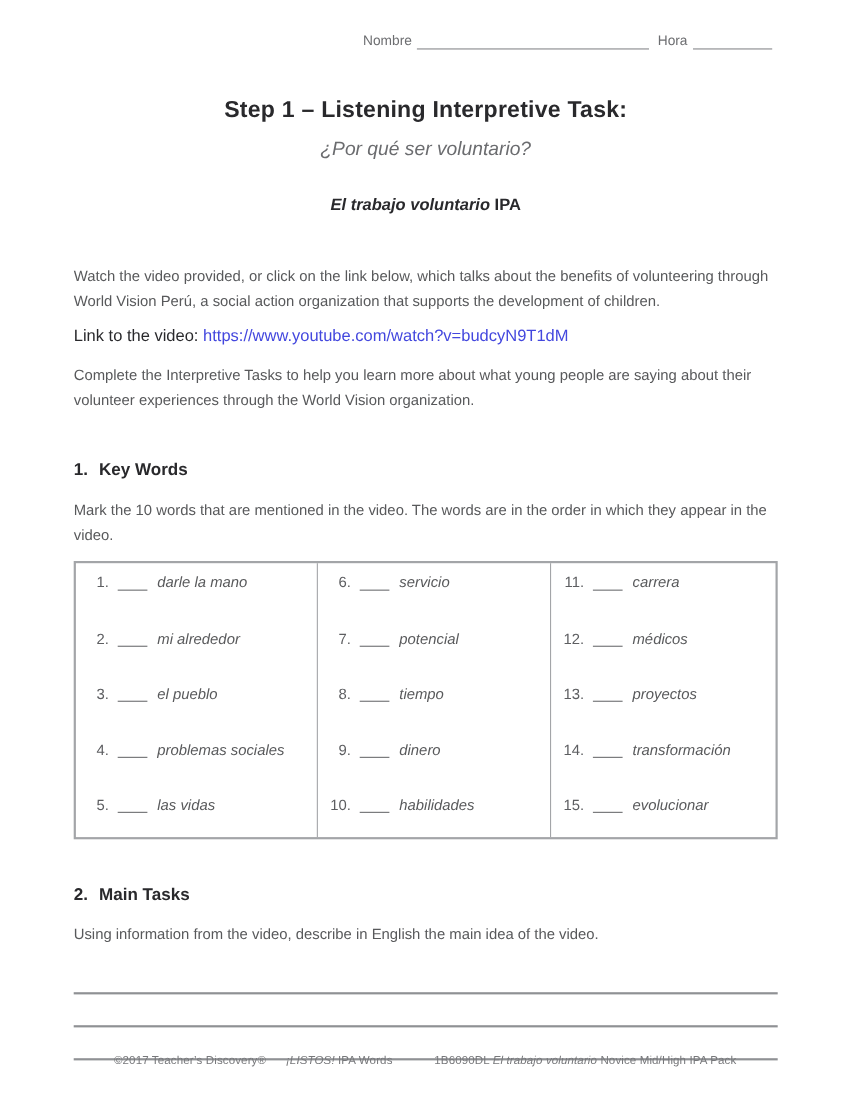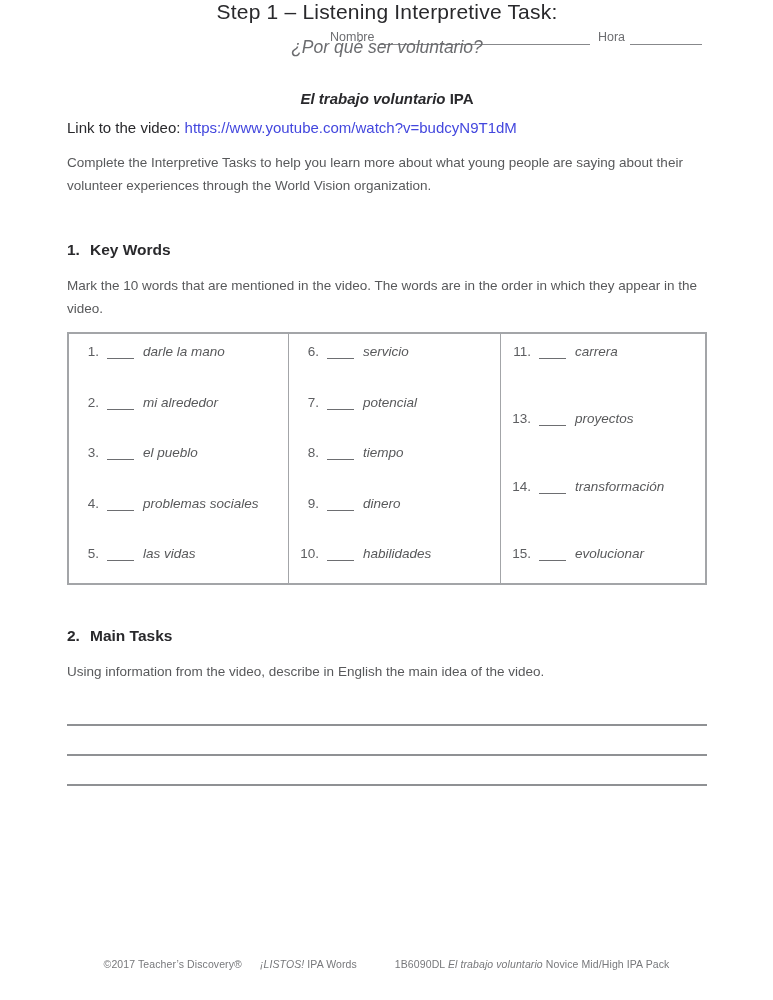--- a/index.html
+++ b/index.html
@@ -34,23 +34,24 @@
   .hora-line { width: 72px; margin-left: 5px; }
 
   
   .content {
     position: absolute;
     top: 0; left: 67px;
     width: 640px;
   }
 
   .title-step {
+    margin-top: 88px;
     text-align: center;
     font-size: 21px;
-    font-weight: normal;
+    font-weight: bold;
     color: #29292c;
     letter-spacing: 0.2px;
   }
   .title-sub {
     margin-top: 13px;
     text-align: center;
     font-size: 17.5px;
     font-style: italic;
     color: #6b6c6f;
   }
@@ -156,20 +157,21 @@
     <span class="lbl">Hora</span>
     <span class="fill-line hora-line"></span>
   </div>
 
   <div class="content">
 
     <div class="title-step">Step 1 – Listening Interpretive Task:</div>
     <div class="title-sub">¿Por qué ser voluntario?</div>
     <div class="title-ipa"><span class="it">El trabajo voluntario</span><span> IPA</span></div>
 
+    <div class="para para1">Watch the video provided, or click on the link below, which talks about the benefits of volunteering through World Vision Perú, a social action organization that supports the development of children.</div>
 
     <div class="link-line">
       <span class="link-label">Link to the video: </span><a class="link-url">https://www.youtube.com/watch?v=budcyN9T1dM</a>
     </div>
 
     <div class="para para2">Complete the Interpretive Tasks to help you learn more about what young people are saying about their volunteer experiences through the World Vision organization.</div>
 
     <div class="section-head sec1">
       <span class="sec-num">1.</span>
       <span>Key Words</span>
@@ -231,20 +233,25 @@
             <span class="kw-word">habilidades</span>
           </div>
       </div>
       <div class="kw-col kw-col-3">
         <div class="kw-item">
             <span class="kw-num">11.</span>
             <span class="kw-blank"></span>
             <span class="kw-word">carrera</span>
           </div>
         <div class="kw-item">
+            <span class="kw-num">12.</span>
+            <span class="kw-blank"></span>
+            <span class="kw-word">médicos</span>
+          </div>
+        <div class="kw-item">
             <span class="kw-num">13.</span>
             <span class="kw-blank"></span>
             <span class="kw-word">proyectos</span>
           </div>
         <div class="kw-item">
             <span class="kw-num">14.</span>
             <span class="kw-blank"></span>
             <span class="kw-word">transformación</span>
           </div>
         <div class="kw-item">

